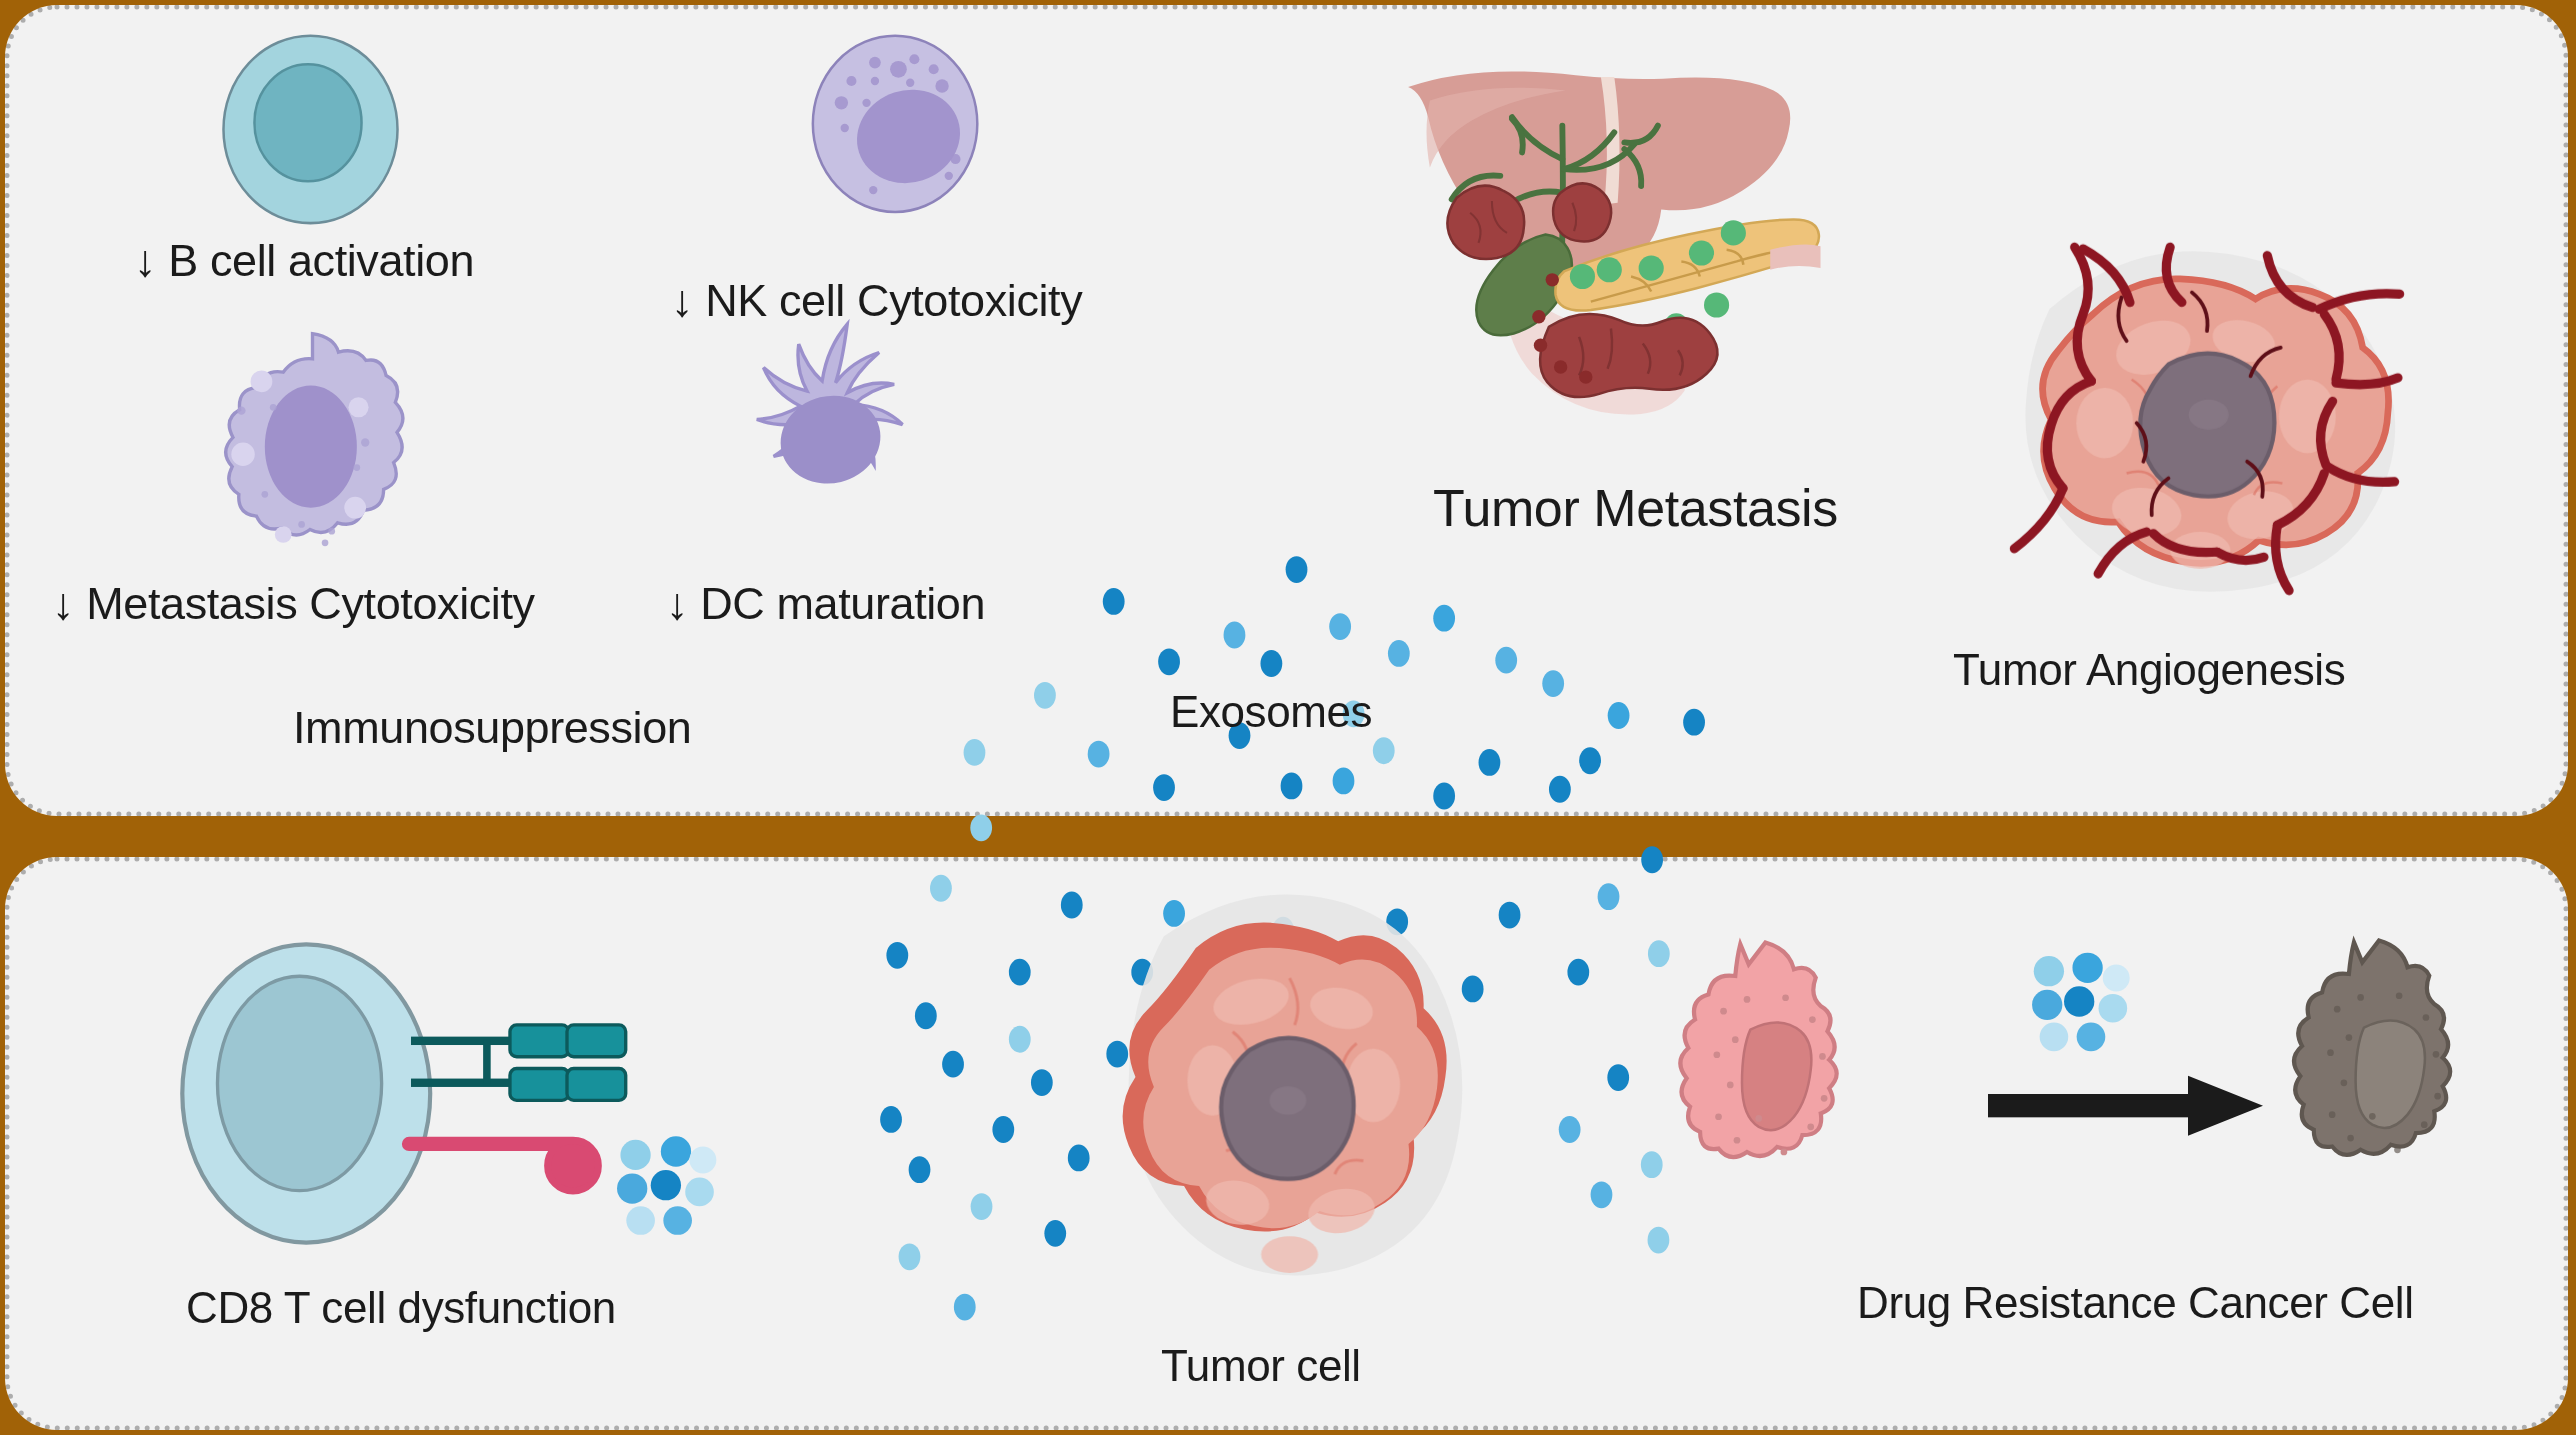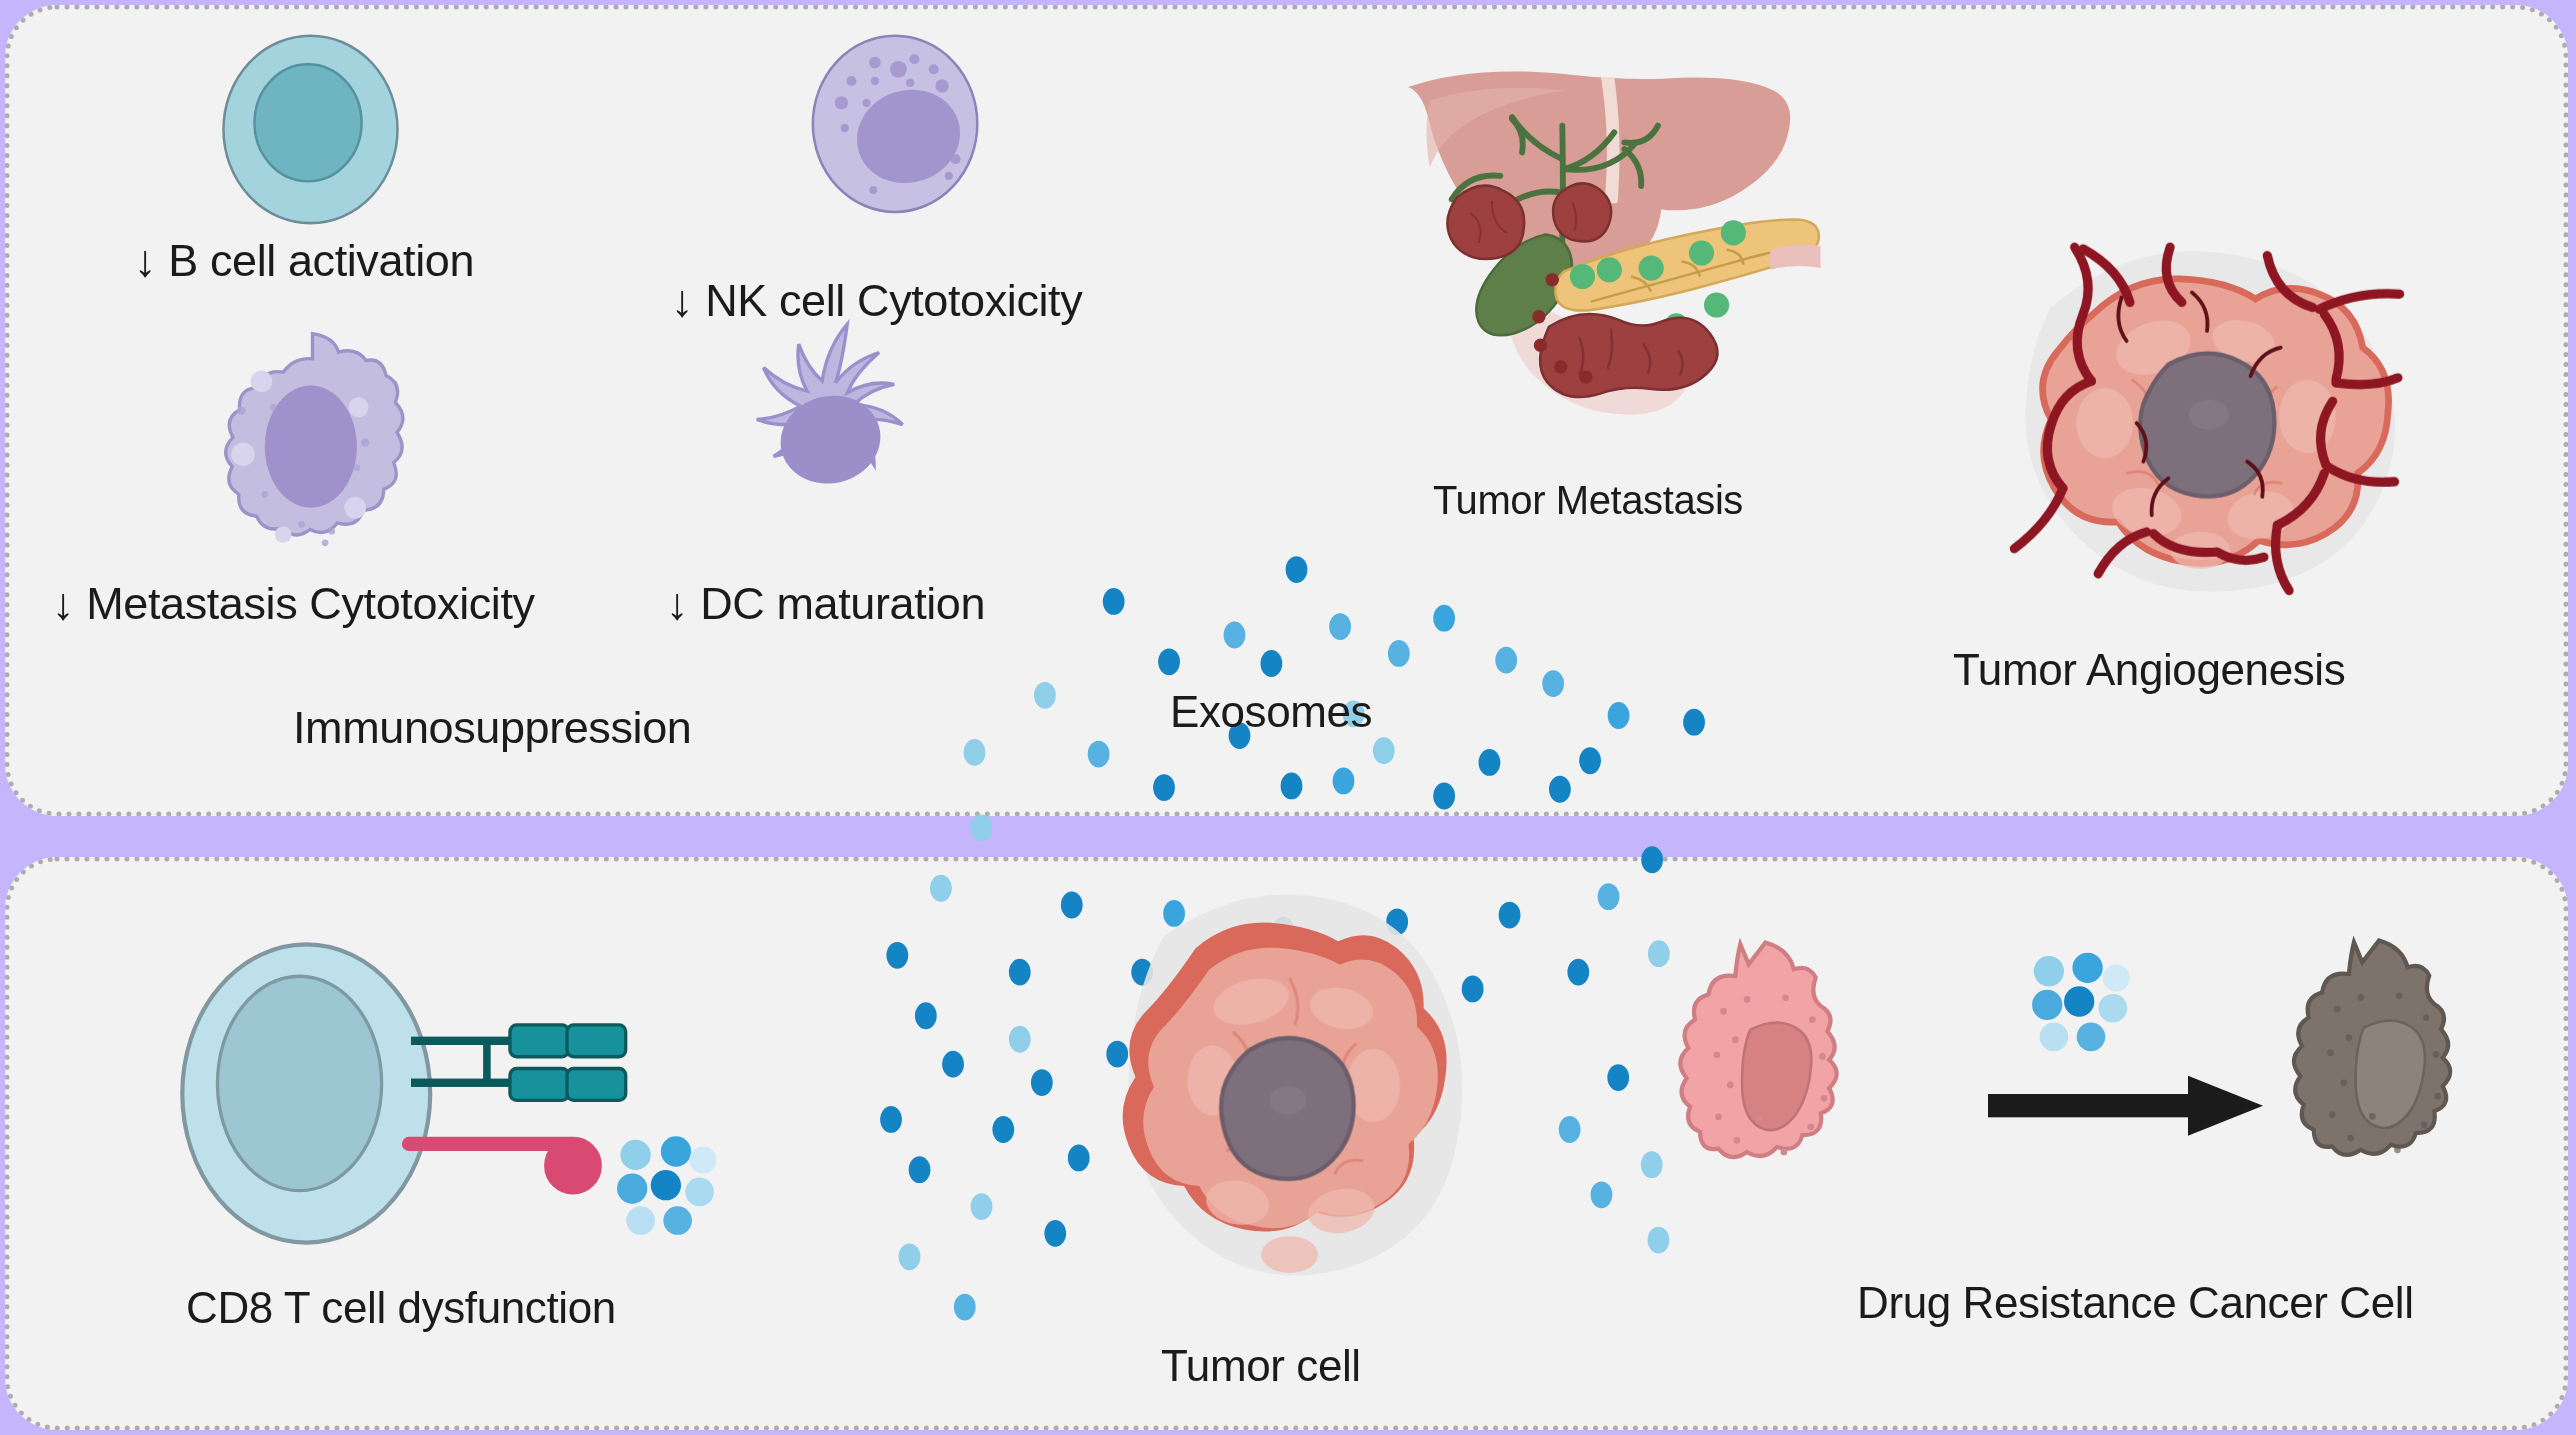--- a/index.html
+++ b/index.html
@@ -1,17 +1,17 @@
 <!DOCTYPE html>
 <html style="font-size:13.4px"><head>
 <meta charset="utf-8">
 <style>
   html,body{margin:0;padding:0;background:#ffffff;}
   body{font-family:"Liberation Sans",sans-serif;}
-  #stage{position:relative;width:2576px;height:1435px;background:#c4b5fd;overflow:hidden;}
+  #stage{position:relative;width:2576px;height:1435px;background:#a16207;overflow:hidden;}
 
   
   .panel{
     position:absolute;
     background:#f2f2f2;
     border:5.9px dotted #adadad;
     border-radius:52px;
     box-sizing:border-box;
   }
   #panel-top{left:5px;top:5px;width:2563px;height:811px;}
@@ -189,21 +189,21 @@
 
       <g fill="#8a2b2b">
         <circle cx="222" cy="304" r="8"></circle>
           <circle cx="206" cy="348" r="8"></circle>
         <circle cx="208" cy="382" r="8"></circle>
           <circle cx="232" cy="408" r="8"></circle>
         <circle cx="262" cy="420" r="8"></circle>
       </g>
     </svg>
   </div>
-  <div class="label" style="left:1433px;top:478px;font-size:40px;">Tumor Metastasis</div>
+  <div class="label" style="left:1433px;top:478px;font-size:52px;">Tumor Metastasis</div>
 
   <div class="abs" style="left:1949px;top:222px;">
     <svg width="469" height="402" viewBox="0 0 560 480">
 
       <path fill="#e6e6e6" opacity="0.85" d="M120 104 q96-84 212-66 q118 18 172 108 q52 88 10 182
            q-42 92-156 110 q-118 18-196-54 q-78-72-70-170 q4-60 28-110 z"></path>
 
       <path fill="#e8a396" stroke="#d9695a" stroke-width="8" d="M172 110 q46-44 104-42 q56 2 90 24 q34-22 76-6 q44 16 52 64
            q36 26 30 78 q-2 48-36 72 q4 48-38 72 q-38 22-80 8
            q-36 34-88 26 q-54-8-80-48 q-50 4-76-40 q-24-40-4-82

